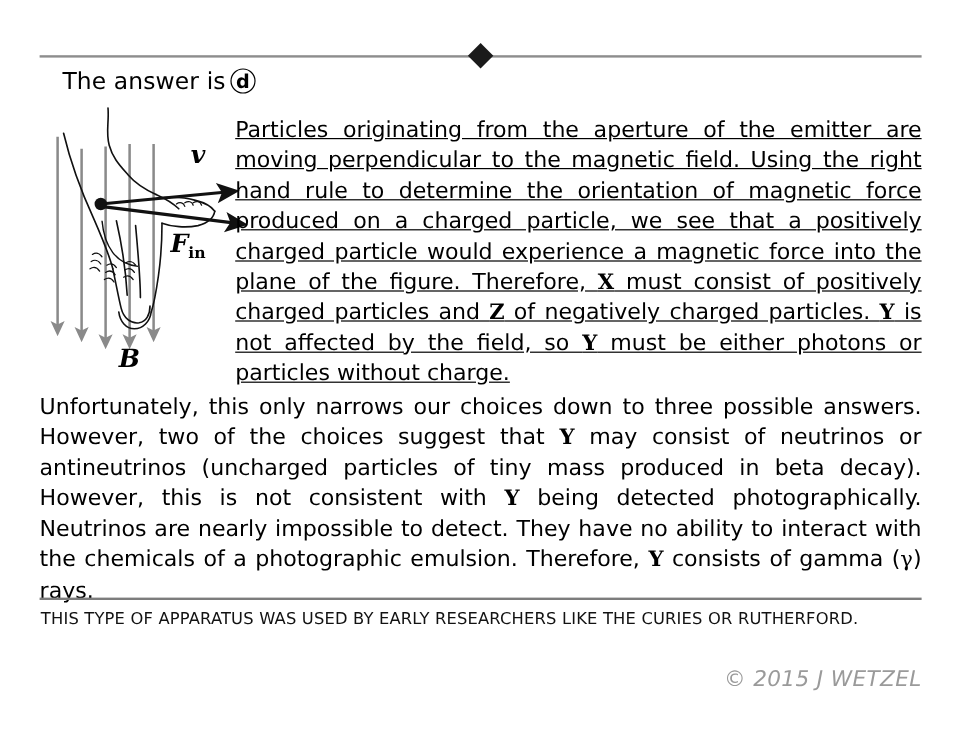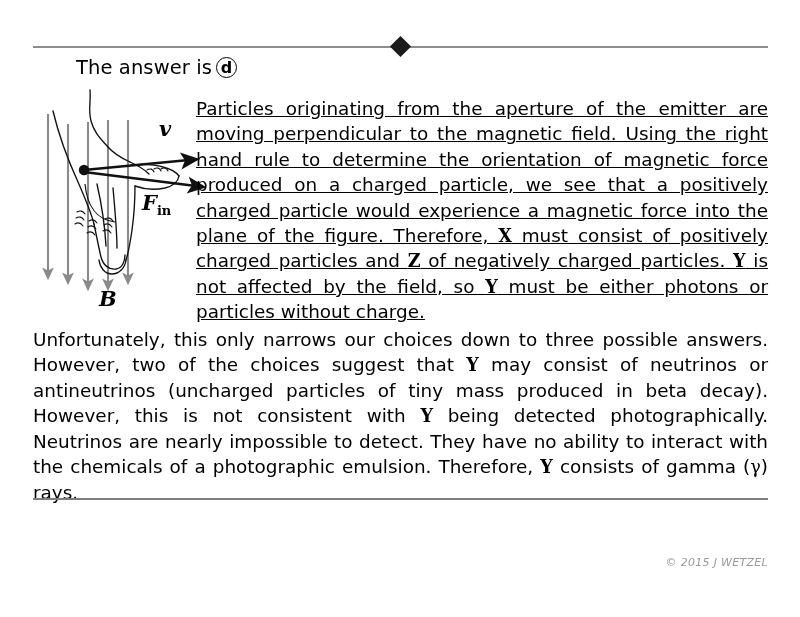--- a/index.html
+++ b/index.html
@@ -52,21 +52,20 @@
 
   
   .answer-line {
     position: absolute;
     left: 52px;
     top: 57px;
     font-size: 19.5px;
     letter-spacing: 0.1px;
     white-space: nowrap;
     line-height: 1;
-    margin-left: 24px;
   }
   .answer-line .ans-text {
     vertical-align: middle;
   }
   .circled {
     display: inline-block;
     width: 21px;
     height: 21px;
     line-height: 20px;
     text-align: center;
@@ -145,21 +144,21 @@
     letter-spacing: 0.15px;
     color: #121212;
     white-space: nowrap;
   }
 
   
   .copyright {
     position: absolute;
     right: 32px;
     top: 556px;
-    font-size: 11px;
+    font-size: 18px;
     font-style: italic;
     color: #9a9a9a;
     letter-spacing: 0.3px;
     white-space: nowrap;
   }
 
   .vec-label {
     font-family: "DejaVu Serif", "Liberation Serif", serif;
     font-weight: bold;
     font-style: italic;
@@ -264,16 +263,17 @@
       <text x="68" y="218" class="vec-label" font-size="21" fill="#000">B</text>
     </svg>
   </div>
 
   <div class="para para-wrapped"><span>Particles originating from the aperture of the emitter are moving perpendicular to the magnetic field.  Using the right hand rule to determine the orientation of magnetic force produced on a charged particle, we see that a positively charged particle would experience a magnetic force into the plane of the figure. Therefore, </span><span class="var">X</span><span> must consist of positively charged particles and </span><span class="var">Z</span><span> of negatively charged particles.  </span><span class="var">Y</span><span> is not affected by the field, so </span><span class="var">Y</span><span> must be either photons or particles without charge.</span></div>
 
   <div class="para para-full"><span>Unfortunately, this only narrows our choices down to three possible answers. However, two of the choices suggest that </span><span class="var">Y</span><span> may consist of neutrinos or antineutrinos (uncharged particles of tiny mass produced in beta decay).  However, this is not consistent with </span><span class="var">Y</span><span> being detected photographically.  Neutrinos are nearly impossible to detect.  They have no ability to interact with the chemicals of a photographic emulsion.  Therefore, </span><span class="var">Y</span><span> consists of gamma (</span><span class="gam">γ</span><span>) rays.</span></div>
 
   <div class="bottom-rule"></div>
 
+  <div class="caption">THIS TYPE OF APPARATUS WAS USED BY EARLY RESEARCHERS LIKE THE CURIES OR RUTHERFORD.</div>
 
   <div class="copyright">© 2015 J WETZEL</div>
 
 </div>
 
 </body></html>

